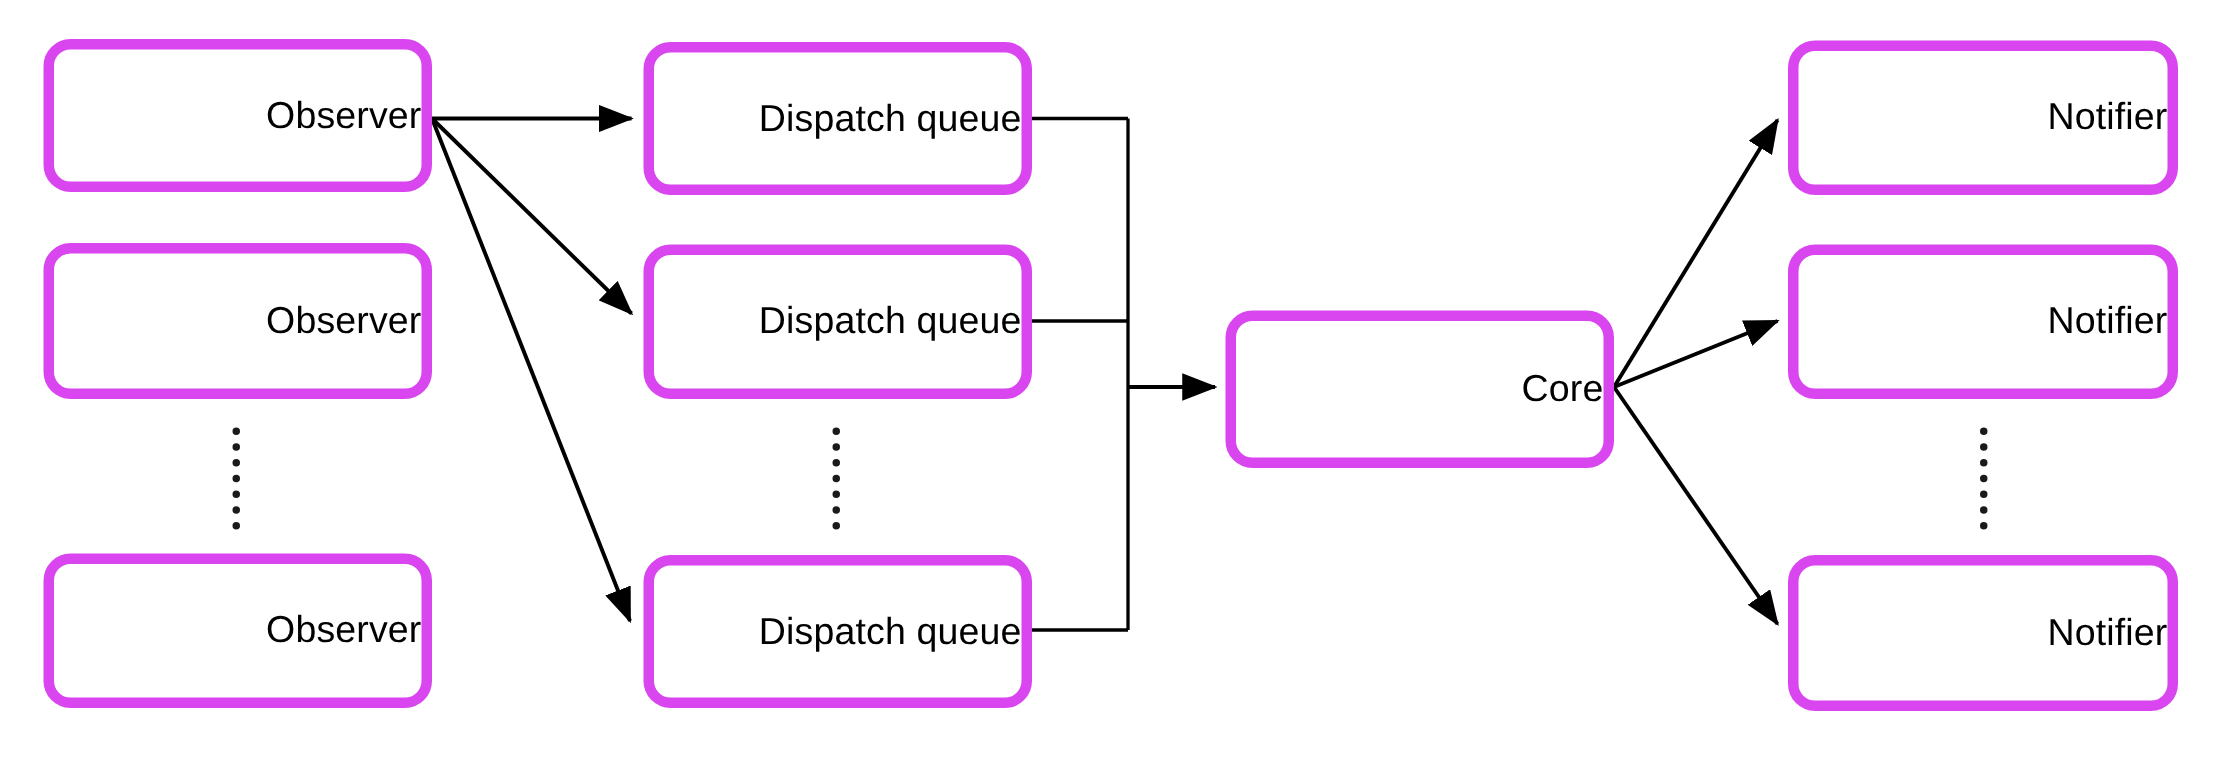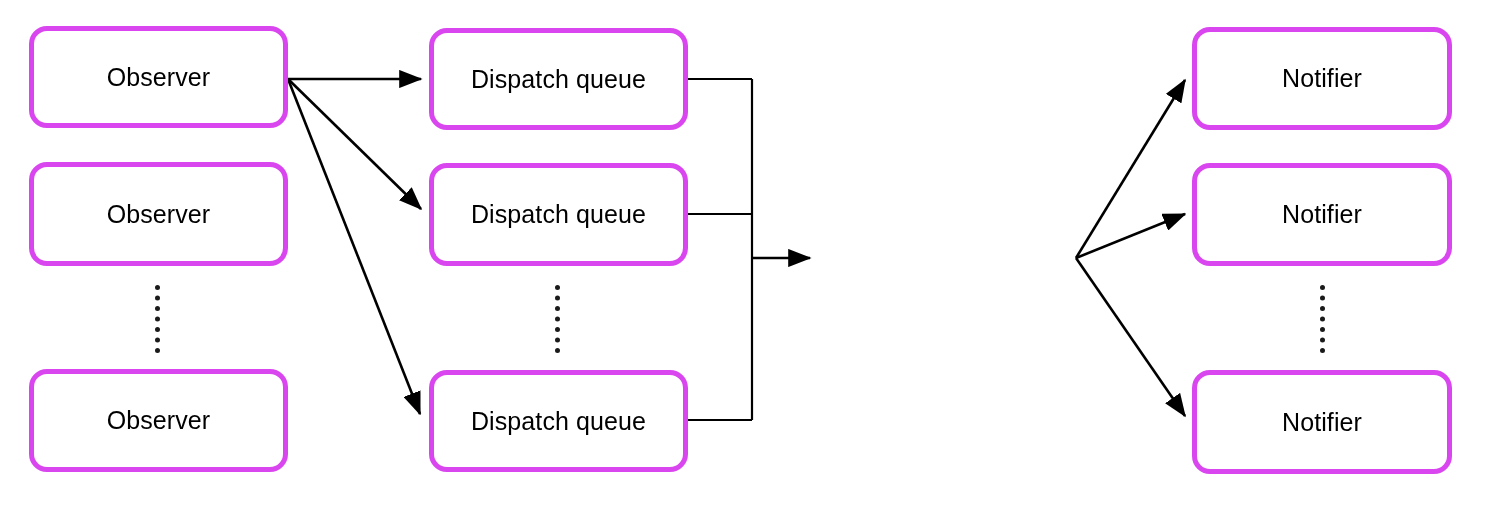--- a/index.html
+++ b/index.html
@@ -23,25 +23,25 @@
     left: 0;
     top: 0;
     width: 1486px;
     height: 508px;
     display: block;
   }
   .node-box {
     position: absolute;
     box-sizing: border-box;
     background: #ffffff;
-    border: 5px solid #d946ef;
+    border: 7px solid #d946ef;
     border-radius: 18px;
     display: flex;
     align-items: center;
-    justify-content: center;
+    justify-content: flex-end;
     z-index: 3;
   }
   .node-label {
     font-family: "Liberation Sans", sans-serif;
     font-size: 25px;
     line-height: 1;
     color: #000000;
     letter-spacing: 0.1px;
     white-space: nowrap;
     user-select: none;
@@ -106,20 +106,23 @@
   <div class="node-box" style="left:429px; top:163px; width:259px; height:103px;">
     <span class="node-label">Dispatch queue</span>
   </div>
 
   <div class="ellipsis-dots" style="left:555px; top:285px; height:68px;"></div>
 
   <div class="node-box" style="left:429px; top:370px; width:259px; height:102px;">
     <span class="node-label">Dispatch queue</span>
   </div>
 
+  <div class="node-box" style="left:817px; top:207px; width:259px; height:105px;">
+    <span class="node-label">Core</span>
+  </div>
 
   <div class="node-box" style="left:1192px; top:27px; width:260px; height:103px;">
     <span class="node-label">Notifier</span>
   </div>
 
   <div class="node-box" style="left:1192px; top:163px; width:260px; height:103px;">
     <span class="node-label">Notifier</span>
   </div>
 
   <div class="ellipsis-dots" style="left:1320px; top:285px; height:68px;"></div>

